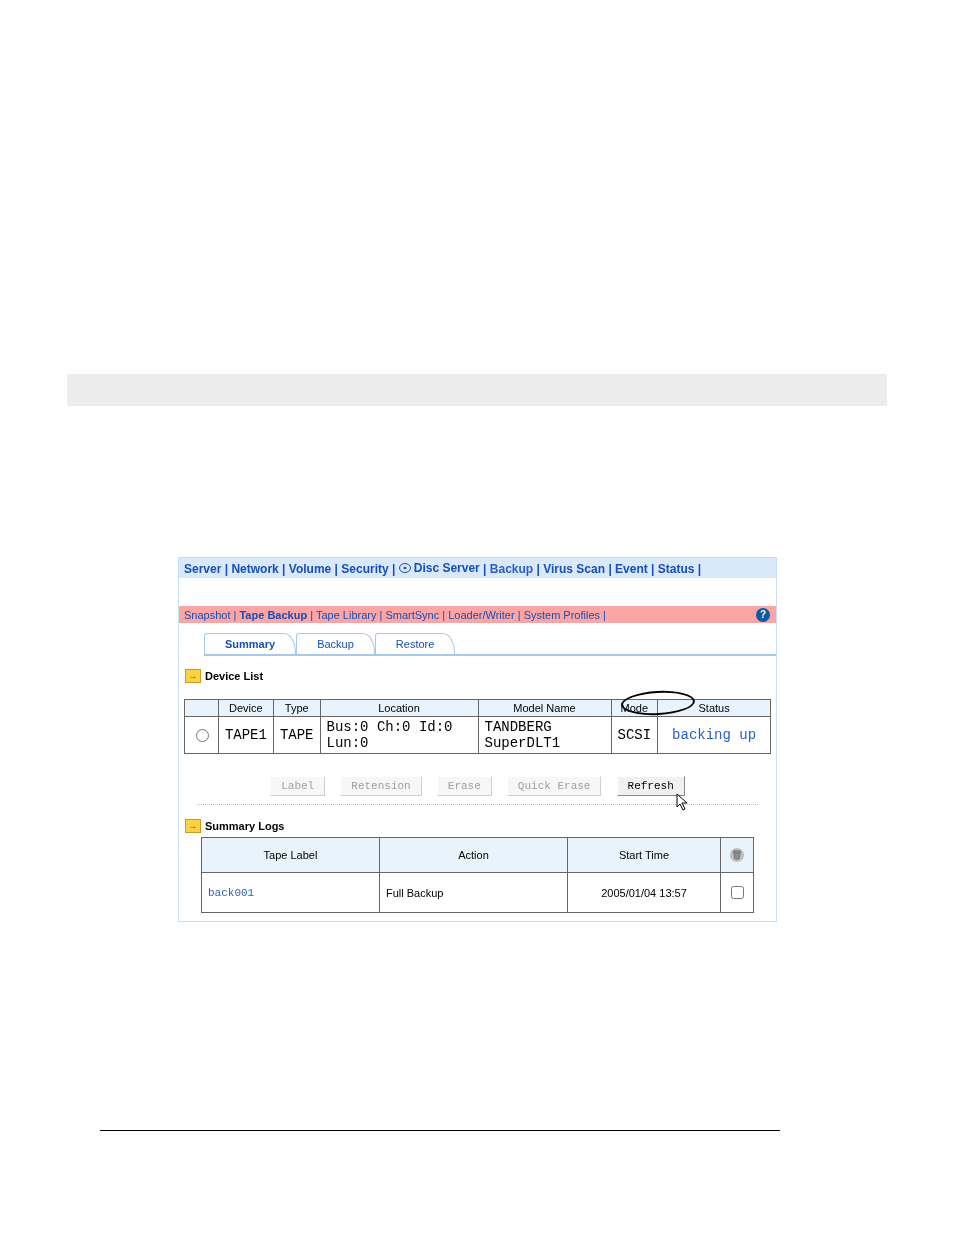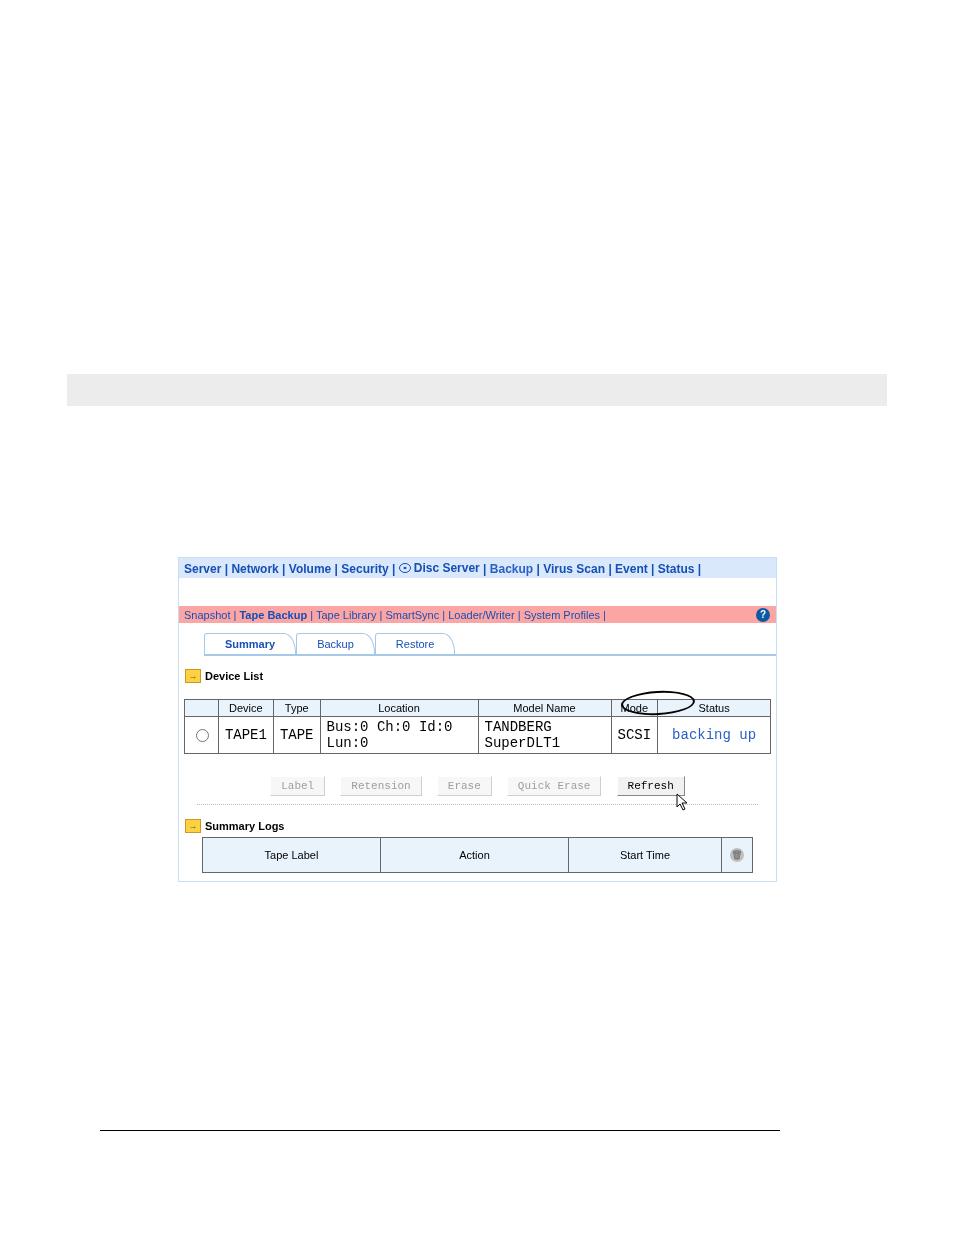--- a/index.html
+++ b/index.html
@@ -128,20 +128,26 @@
   </div>
 
   <table class="lg">
     <tbody>
           <tr>
       <th style="width:165px;">Tape Label</th>
       <th style="width:175px;">Action</th>
       <th style="width:140px;">Start Time</th>
       <th style="width:18px;"><span class="del-ico">🗑</span></th>
     </tr>
+    <tr>
+      <td class="left"><a class="link" href="#">back001</a></td>
+      <td class="left mono">Full Backup</td>
+      <td class="mono">2005/01/04 13:57</td>
+      <td><input type="checkbox" style=""></td>
+    </tr>
   </tbody>
       </table>
 
 </div>
 
 <div class="circle"></div>
 
 <svg class="cursor" width="16" height="20" viewBox="0 0 16 20">
   <path d="M1 1 L1 14 L4 11 L7 17 L9 16 L6 10 L11 10 Z" fill="#fff" stroke="#000" stroke-width="1"></path>
 </svg>

